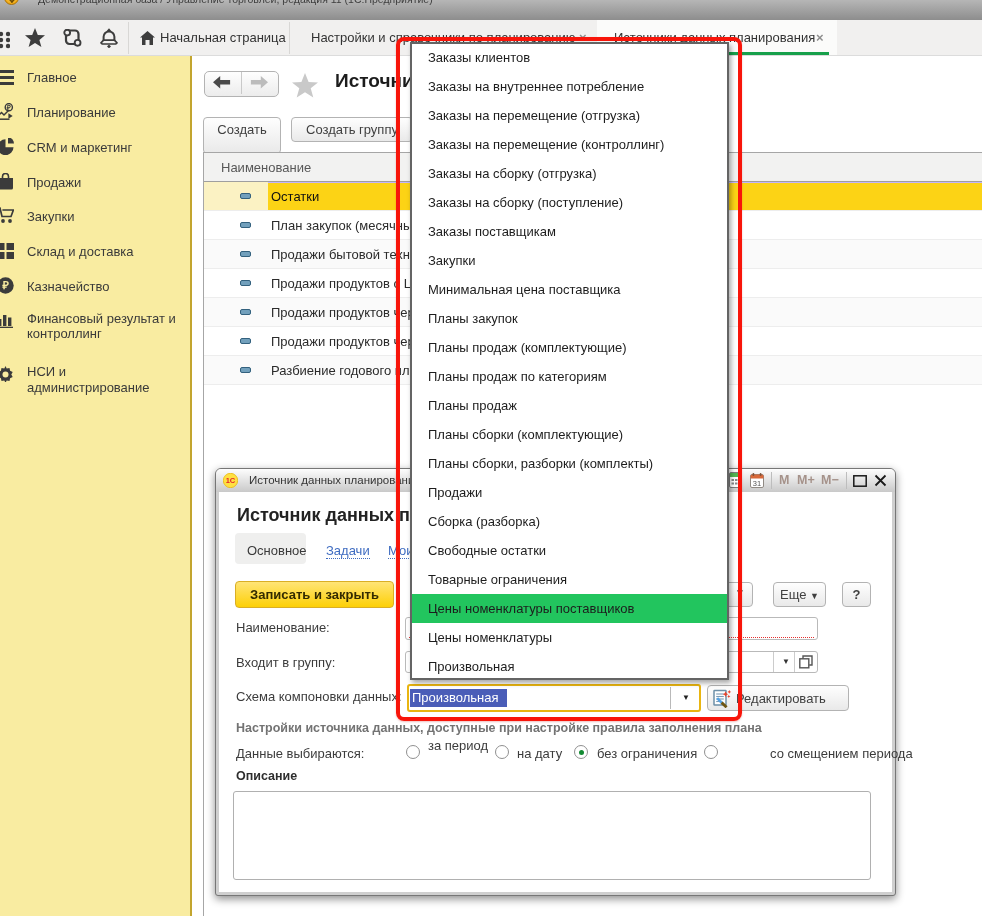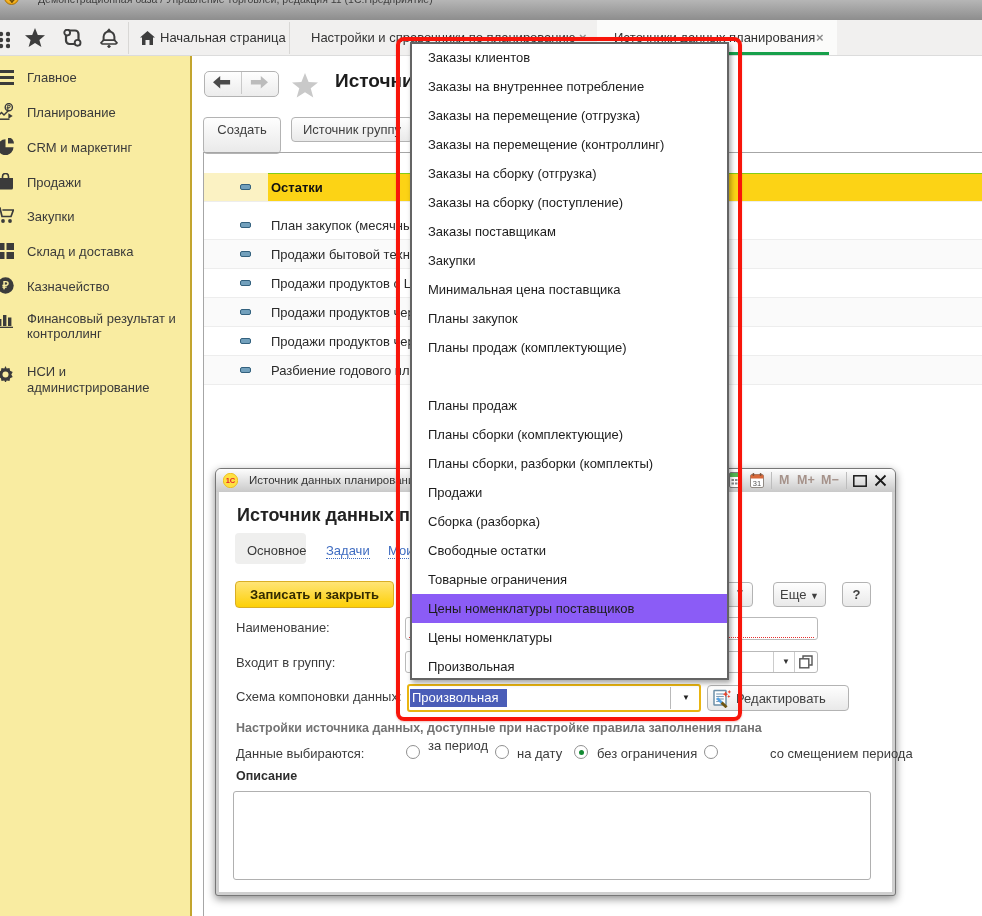--- a/index.html
+++ b/index.html
@@ -173,23 +173,26 @@
   <div class="dv"></div>
   <svg style="position:absolute;left:45px;top:4px" width="20" height="14" viewBox="0 0 20 14">
    <path d="M12 0 L20 7 L12 14 V9.5 H1 V4.5 H12 Z" fill="#bcbcbc" transform="scale(0.9)"></path>
       </svg>
  </div>
  <svg id="favstar" width="28" height="27" viewBox="0 0 28 27">
   <path d="M14 1 L17.6 10 L27 10.4 L19.7 16.3 L22.3 25.5 L14 20.3 L5.7 25.5 L8.3 16.3 L1 10.4 L10.4 10 Z" fill="#c9c9c9"></path>
     </svg>
  <div id="h1">Источники данных планирования</div>
  <div class="btn" style="left:11px;top:61px;width:78px;height:37px;line-height:23px;">Создать</div>
- <div class="btn" style="left:99px;top:61px;width:122px;height:25px;line-height:23px;">Источник группу</div>
+ <div class="btn" style="left:99px;top:61px;width:122px;height:25px;line-height:23px;">Создать группу</div>
  <div id="tbl">
-  <div class="trow" style="top:20px;background:#84cc16;font-weight:bold;">
+  <div id="thead">
+        <span>Наименование</span>
+      </div>
+  <div class="trow" style="top:29px;background:#c4b5fd;">
    <div style="position:absolute;left:0;top:0;width:64px;height:28px;background:#fbf2c3;"></div>
    <div style="position:absolute;left:64px;top:1px;width:715px;height:27px;background:#fcd315;"></div>
    <div class="dash" style="z-index:2"></div>
         <div class="tx" style="z-index:2;color:#111;">Остатки</div>
   </div>
   <div class="trow" style="top:58px;background:#fff;">
         <div class="dash"></div>
         <div class="tx">План закупок (месячный)</div>
       </div>
   <div class="trow" style="top:87px;background:#fafafa;">
@@ -324,24 +327,25 @@
  <div class="ddi" style="top:28px">Заказы на внутреннее потребление</div>
  <div class="ddi" style="top:57px">Заказы на перемещение (отгрузка)</div>
  <div class="ddi" style="top:86px">Заказы на перемещение (контроллинг)</div>
  <div class="ddi" style="top:115px">Заказы на сборку (отгрузка)</div>
  <div class="ddi" style="top:144px">Заказы на сборку (поступление)</div>
  <div class="ddi" style="top:173px">Заказы поставщикам</div>
  <div class="ddi" style="top:202px">Закупки</div>
  <div class="ddi" style="top:231px">Минимальная цена поставщика</div>
  <div class="ddi" style="top:260px">Планы закупок</div>
  <div class="ddi" style="top:289px">Планы продаж (комплектующие)</div>
+ <div class="ddi" style="top:318px">Планы продаж по категориям</div>
  <div class="ddi" style="top:347px">Планы продаж</div>
  <div class="ddi" style="top:376px">Планы сборки (комплектующие)</div>
  <div class="ddi" style="top:405px">Планы сборки, разборки (комплекты)</div>
  <div class="ddi" style="top:434px">Продажи</div>
  <div class="ddi" style="top:463px">Сборка (разборка)</div>
  <div class="ddi" style="top:492px">Свободные остатки</div>
  <div class="ddi" style="top:521px">Товарные ограничения</div>
- <div class="ddi" style="top:550px;background:#8b5cf6;">Цены номенклатуры поставщиков</div>
+ <div class="ddi" style="top:550px;background:#22c55e;">Цены номенклатуры поставщиков</div>
  <div class="ddi" style="top:579px">Цены номенклатуры</div>
  <div class="ddi" style="top:608px">Произвольная</div>
 </div>
 <div class="abs" id="redbox"></div>
 
 </body></html>

